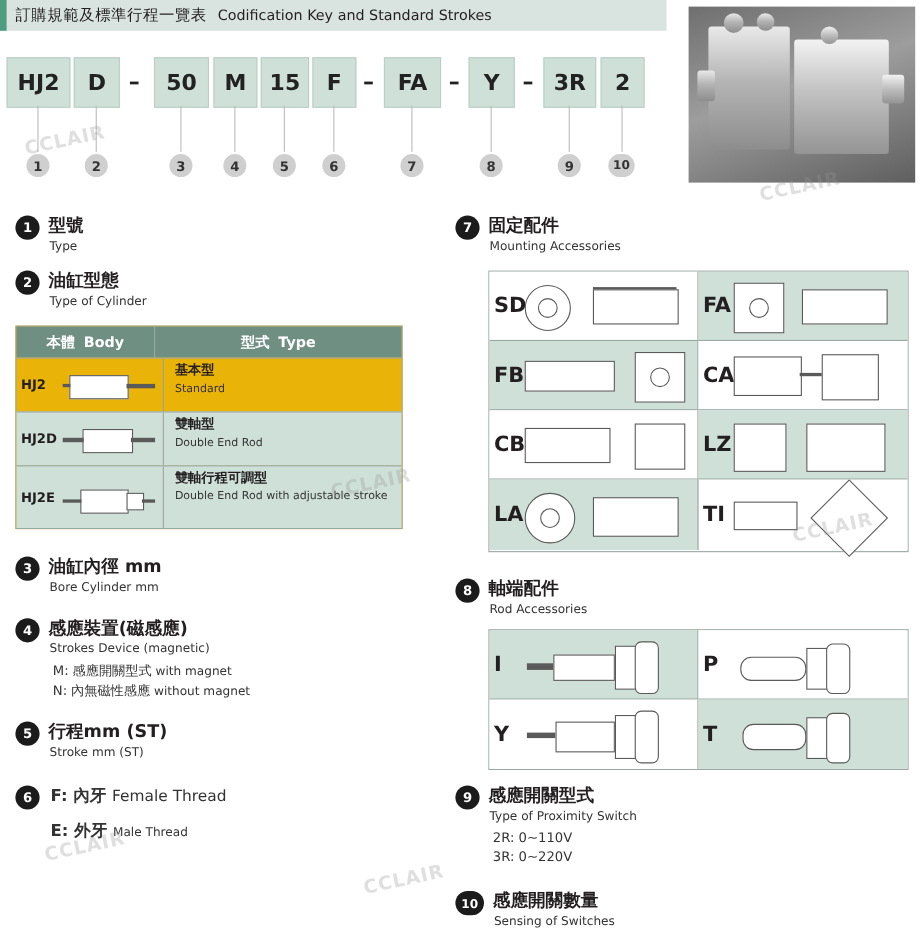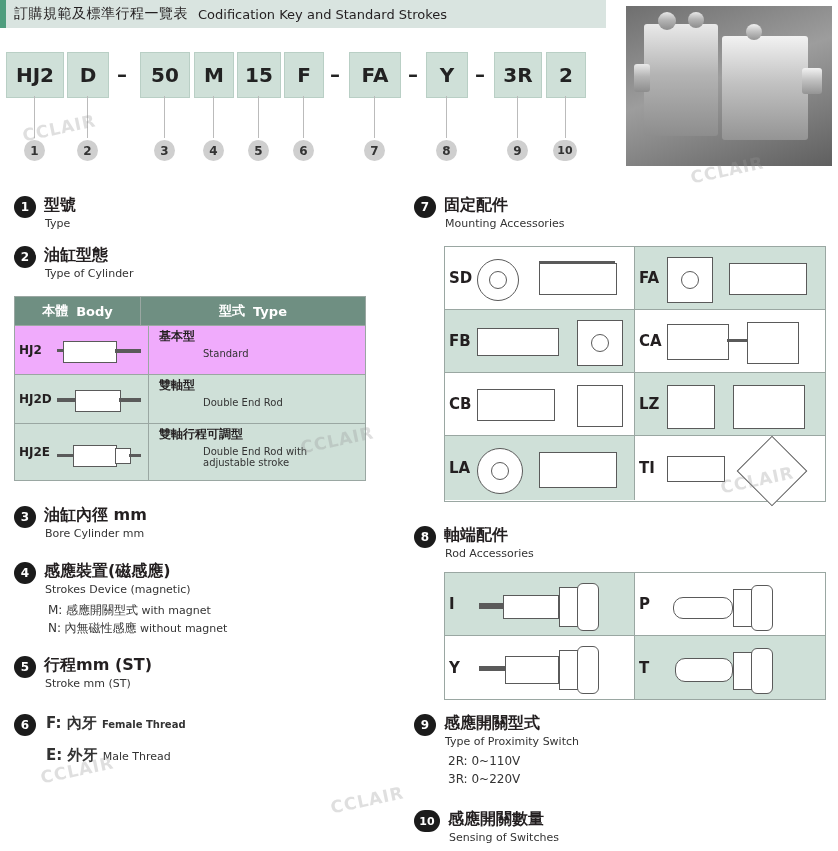--- a/index.html
+++ b/index.html
@@ -58,41 +58,41 @@
   }
   .bullet.wide{width:26px;height:22px;border-radius:11px;font-size:11px;}
   .ttl-cn{position:absolute;left:30px;top:-1px;font-size:16px;font-weight:bold;}
   .ttl-cn.w{left:34px;}
   .ttl-en{position:absolute;left:31px;top:21px;font-size:11px;color:#333;}
   .ttl-en.w{left:35px;}
   .sub{position:absolute;font-size:11px;color:#333;}
   .sub .big{font-size:12px;}
 
   
-  .tbl{position:absolute;left:14px;top:296px;width:350px;border:1px solid #9aa7a2;background:#f0abfc;}
+  .tbl{position:absolute;left:14px;top:296px;width:350px;border:1px solid #9aa7a2;background:#eab308;}
   .tbl .hrow{display:flex;height:28px;background:#6f8f82;color:#fff;font-size:13px;font-weight:bold;}
   .tbl .hrow .c1{width:125px;display:flex;align-items:center;justify-content:center;border-right:1px solid #9aa7a2;}
   .tbl .hrow .c2{flex:1;display:flex;align-items:center;justify-content:center;}
   .tbl .row{display:flex;border-top:1px solid #9aa7a2;}
   .tbl .row .c1{width:125px;border-right:1px solid #9aa7a2;display:flex;align-items:center;padding:6px 4px;}
   .tbl .row .c2{flex:1;padding:2px 10px;}
   .tbl .row.alt{background:#cfe0d8;}
   .tbl .row .lbl{font-size:12px;font-weight:bold;width:38px;}
   .tbl .row .cn{font-size:12px;font-weight:bold;display:block;}
-  .tbl .row .en{font-size:10px;color:#333;display:block;margin-top:3px;margin-left:44px;}
+  .tbl .row .en{font-size:10px;color:#333;display:block;margin-top:3px;}
   .draw{position:relative;flex:1;height:34px;}
 
   
   .dw-body{position:absolute;border:1px solid #5a5a5a;background:#fff;}
   .dw-line{position:absolute;background:#5a5a5a;}
 
   
   .gridbox{position:absolute;border:1px solid #9aa7a2;background:#fff;}
   .gcell{position:absolute;border-right:1px solid #9aa7a2;border-bottom:1px solid #9aa7a2;box-sizing:border-box;}
-  .gtag{position:absolute;left:4px;top:50%;transform:translateY(-50%);font-size:15px;font-weight:bold;}
+  .gtag{position:absolute;left:4px;top:50%;transform:translateY(-50%);font-size:19px;font-weight:bold;}
   .gart{position:absolute;left:28px;top:4px;right:4px;bottom:4px;}
   .green{background:#cfe0d8;}
   .white{background:#ffffff;}
 
   
   .wm{position:absolute;font-size:17px;font-weight:bold;color:rgba(150,150,150,.30);
       letter-spacing:1px;transform:rotate(-12deg);pointer-events:none;white-space:nowrap;}
 </style>
 </head>
 <body>
@@ -254,21 +254,21 @@
     <div class="bullet">5</div>
     <div class="ttl-cn">行程mm (ST)</div>
     <div class="ttl-en">Stroke mm (ST)</div>
   </div>
 
   <div class="item" style="left:14px;top:714px;width:320px;">
     <div class="bullet">6</div>
     <div class="sub" style="left:32px;top:0px;font-size:15px;font-weight:bold;">
       <span>F:</span>
       <span>內牙</span>
-      <span style="font-size:10px;font-weight:bold;">Female Thread</span>
+      <span style="font-size:14px;font-weight:normal;">Female Thread</span>
     </div>
     <div class="sub" style="left:32px;top:32px;font-size:15px;font-weight:bold;">
       <span>E:</span>
       <span>外牙</span>
       <span style="font-size:11px;font-weight:normal;">Male Thread</span>
     </div>
   </div>
 
   <div class="item" style="left:414px;top:196px;width:330px;">
     <div class="bullet">7</div>

